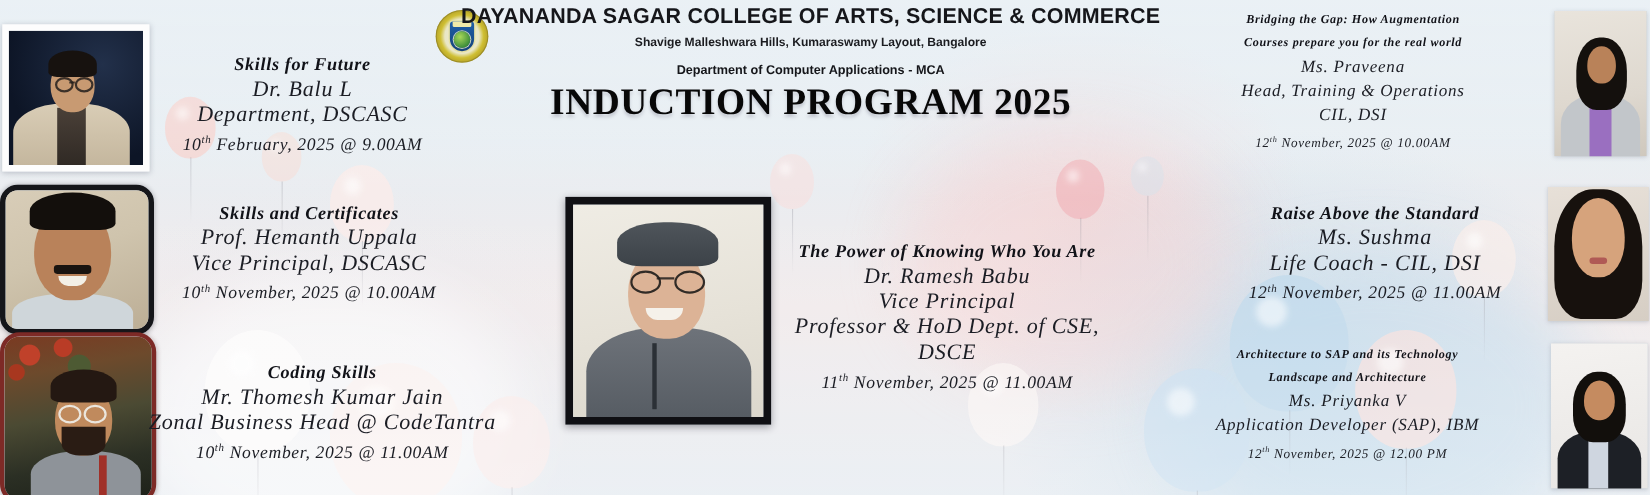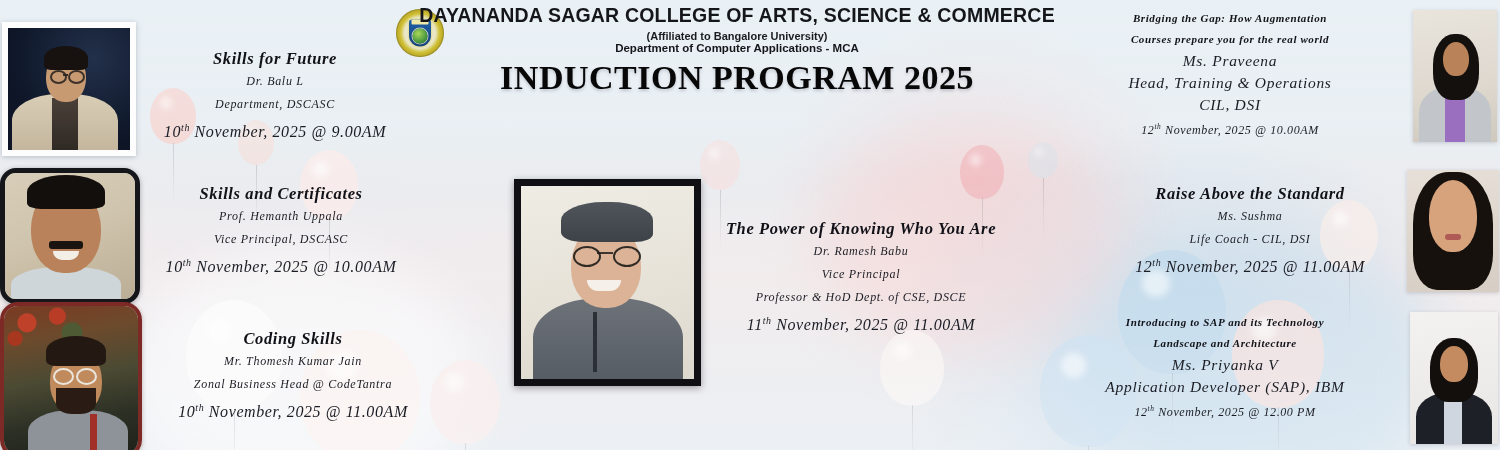--- a/index.html
+++ b/index.html
@@ -30,21 +30,21 @@
 
   
   .header{position:absolute;left:392px;top:4px;width:690px;text-align:center;}
   .college-name{font-family:"Liberation Sans",sans-serif;font-weight:bold;font-size:19.5px;
     letter-spacing:.2px;color:#15161a;white-space:nowrap;}
   .college-addr{font-family:"Liberation Sans",sans-serif;font-weight:bold;font-size:11px;
     color:#1b1c20;margin-top:6px;}
   .college-affil{font-family:"Liberation Sans",sans-serif;font-weight:bold;font-size:11px;
     color:#1b1c20;margin-top:3px;}
   .dept{font-family:"Liberation Sans",sans-serif;font-weight:bold;font-size:11.5px;
-    color:#15161a;}
+    color:#15161a;margin-top:13px;}
   .main-title{font-family:Liberation Serif, serif;font-weight:bold;font-size:34px;
     letter-spacing:.5px;color:#080808;margin-top:7px;line-height:1;
     text-shadow:0 2px 3px rgba(90,90,110,.28);}
 
   .logo{position:absolute;left:396px;top:9px;width:48px;height:48px;border-radius:50%;
     background:radial-gradient(circle at 50% 50%,#f2f0d8 0%,#e9e6c4 46%,#cfbf33 58%,#b8a52a 70%,#e8e4bd 84%,#c8b93a 100%);
     box-shadow:0 0 0 1px rgba(120,110,30,.45) inset;}
   .logo .shield{position:absolute;left:50%;top:50%;transform:translate(-50%,-50%);
     width:22px;height:27px;background:linear-gradient(180deg,#1f5fa8,#16437a);
     border-radius:3px 3px 11px 11px;box-shadow:0 0 0 1.2px #e4dfa0;}
@@ -74,21 +74,21 @@
 
   
   .session{position:absolute;text-align:center;color:#16171c;
     font-family:"Liberation Serif",serif;}
   .s-title{font-weight:bold;font-style:italic;letter-spacing:.6px;color:#111218;}
   .s-line{font-style:italic;letter-spacing:.7px;color:#1b1d24;}
   .s-date{font-style:italic;letter-spacing:.6px;color:#1b1d24;}
   .s-date sup{font-size:.62em;}
 
   .sz-18 .s-title{font-size:16.5px;line-height:22px;}
-  .sz-18 .s-line{font-size:12px;line-height:23px;}
+  .sz-18 .s-line{font-size:20px;line-height:23px;}
   .sz-18 .s-date{font-size:16px;line-height:23px;}
   .sz-17 .s-title{font-size:11px;line-height:21px;}
   .sz-17 .s-line{font-size:15.5px;line-height:22px;}
   .sz-17 .s-date{font-size:12px;line-height:22px;}
 </style>
 </head>
 <body>
 
 <div class="poster">
 
@@ -213,31 +213,31 @@
   </div>
 
   <div class="logo">
     <div class="shield"></div>
     <div class="banner"></div>
     <div class="globe"></div>
   </div>
 
   <div class="header">
     <div class="college-name">DAYANANDA SAGAR COLLEGE OF ARTS, SCIENCE &amp; COMMERCE</div>
-    <div class="college-affil">(Affiliated to Bangalore University)</div>
+    <div class="college-addr">Shavige Malleshwara Hills, Kumaraswamy Layout, Bangalore</div>
     <div class="dept">Department of Computer Applications - MCA</div>
     <div class="main-title">INDUCTION PROGRAM 2025</div>
   </div>
 
   <div class="session sz-18" style="left:130px;top:48px;width:290px;">
     <div class="s-title">Skills for Future</div>
     <div class="s-line">Dr. Balu L</div>
     <div class="s-line">Department, DSCASC</div>
     <div class="s-date">
-      <span>10</span><sup>th</sup><span> November, 2025 @ 9.00AM</span>
+      <span>10</span><sup>th</sup><span> February, 2025 @ 9.00AM</span>
     </div>
   </div>
 
   <div class="session sz-18" style="left:128px;top:183px;width:306px;">
     <div class="s-title">Skills and Certificates</div>
     <div class="s-line">Prof. Hemanth Uppala</div>
     <div class="s-line">Vice Principal, DSCASC</div>
     <div class="s-date">
       <span>10</span><sup>th</sup><span> November, 2025 @ 10.00AM</span>
     </div>
@@ -276,21 +276,21 @@
   <div class="session sz-18" style="left:1100px;top:183px;width:300px;">
     <div class="s-title">Raise Above the Standard</div>
     <div class="s-line">Ms. Sushma</div>
     <div class="s-line">Life Coach - CIL, DSI</div>
     <div class="s-date">
       <span>12</span><sup>th</sup><span> November, 2025 @ 11.00AM</span>
     </div>
   </div>
 
   <div class="session sz-17" style="left:1046px;top:312px;width:358px;">
-    <div class="s-title">Introducing to SAP and its Technology</div>
+    <div class="s-title">Architecture to SAP and its Technology</div>
     <div class="s-title">Landscape and Architecture</div>
     <div class="s-line">Ms. Priyanka V</div>
     <div class="s-line">Application Developer (SAP), IBM</div>
     <div class="s-date">
       <span>12</span><sup>th</sup><span> November, 2025 @ 12.00 PM</span>
     </div>
   </div>
 
 </div>
 

